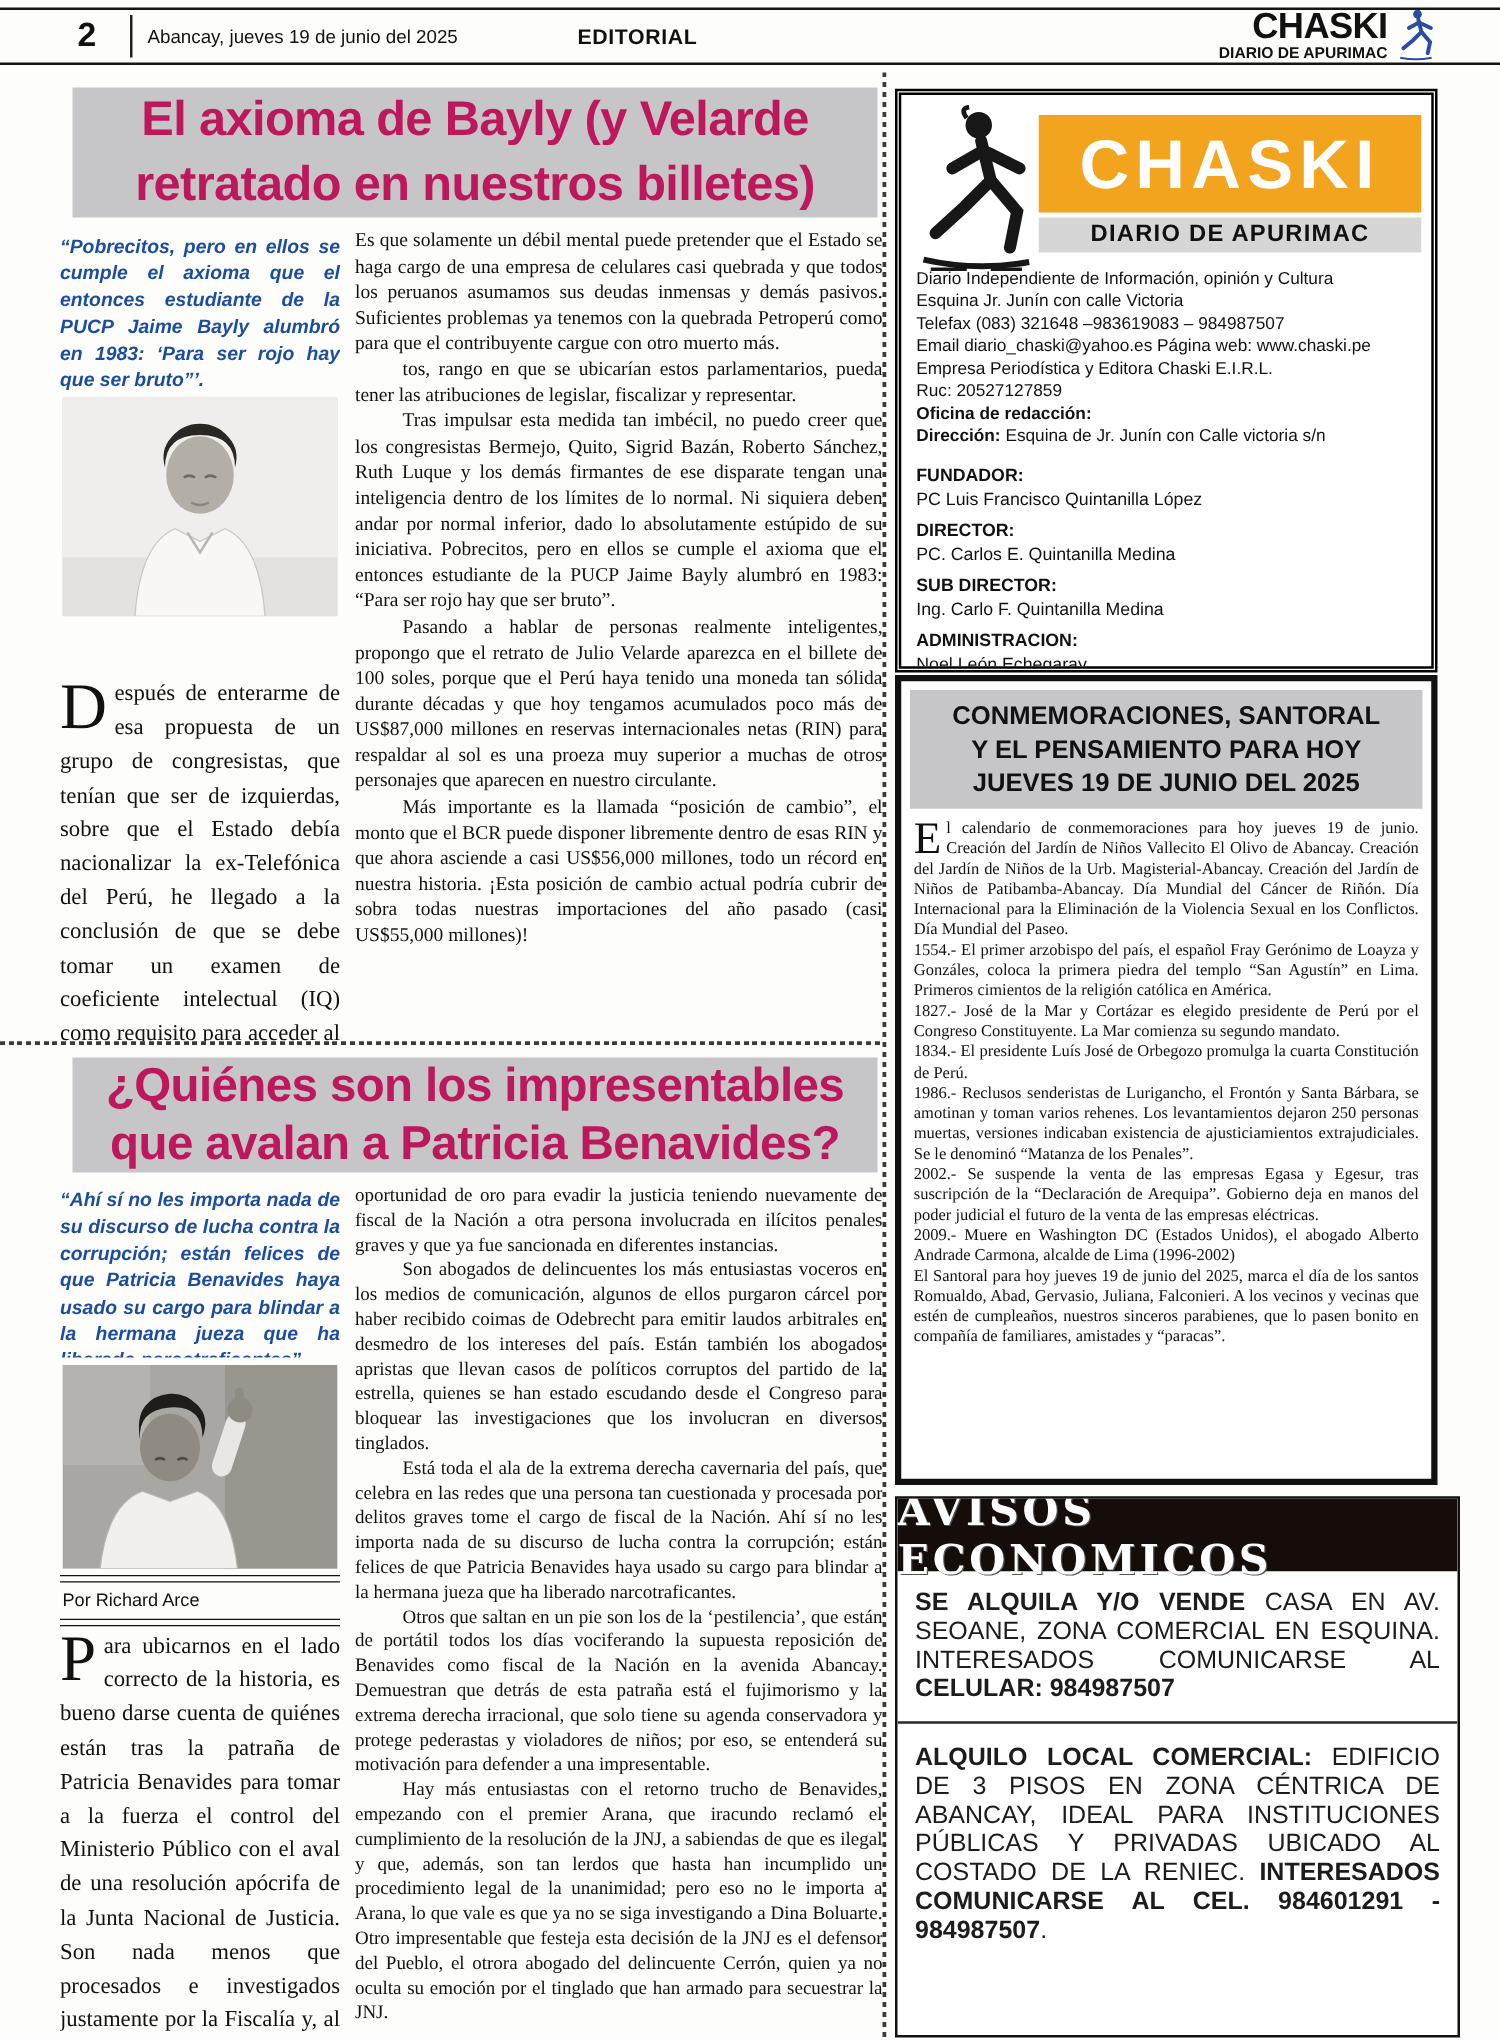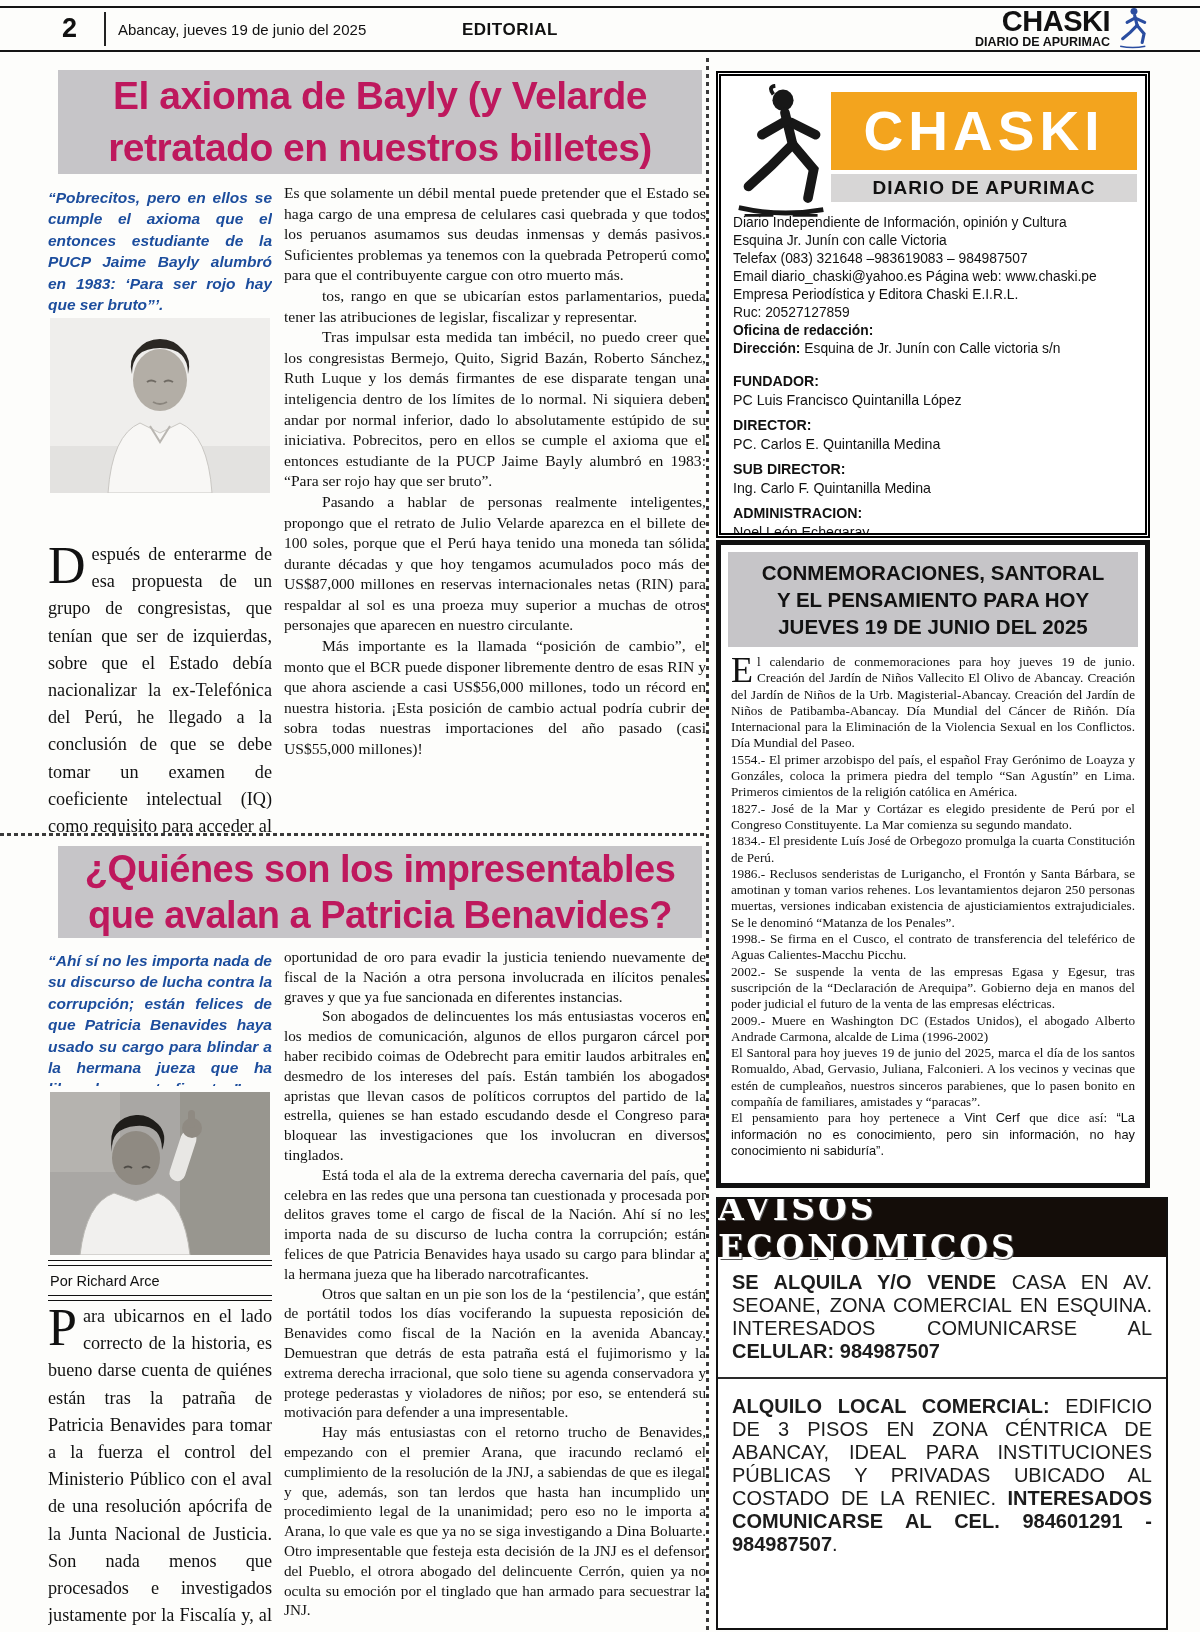--- a/index.html
+++ b/index.html
@@ -244,26 +244,24 @@
         <p>Y EL PENSAMIENTO PARA  HOY</p>
         <p>JUEVES 19 DE JUNIO DEL 2025</p>
       </div>
     <div class="conmem-body">
       <p><span class="cdrop">E</span><span>l calendario de conmemoraciones para hoy jueves 19 de junio. Creación del Jardín de Niños Vallecito El Olivo de Abancay. Creación del Jardín de Niños de la Urb. Magisterial-Abancay. Creación del Jardín de Niños de Patibamba-Abancay. Día Mundial del Cáncer de Riñón. Día Internacional para la Eliminación de la Violencia Sexual en los Conflictos. Día Mundial del Paseo.</span></p>
       <div>
           <p>1554.- El primer arzobispo del país, el español Fray Gerónimo de Loayza y Gonzáles, coloca la primera piedra del templo “San Agustín” en Lima. Primeros cimientos de la religión católica en América.</p>
           <p>1827.- José de la Mar y Cortázar es elegido presidente de Perú por el Congreso Constituyente. La Mar comienza su segundo mandato.</p>
           <p>1834.- El presidente Luís José de Orbegozo promulga la cuarta Constitución de Perú.</p>
           <p>1986.- Reclusos senderistas de Lurigancho, el Frontón y Santa Bárbara, se amotinan y toman varios rehenes. Los levantamientos dejaron 250 personas muertas, versiones indicaban existencia de ajusticiamientos extrajudiciales. Se le denominó “Matanza de los Penales”.</p>
-          <p>1998.- Se firma en el Cusco, el contrato de transferencia del teleférico de Aguas Calientes-Macchu Picchu.</p>
           <p>2002.- Se suspende la venta de las empresas Egasa y Egesur, tras suscripción de la “Declaración de Arequipa”. Gobierno deja en manos del poder judicial el futuro de la venta de las empresas eléctricas.</p>
           <p>2009.- Muere en Washington DC (Estados Unidos), el abogado Alberto Andrade Carmona, alcalde de Lima (1996-2002)</p>
         </div>
       <p>El Santoral para hoy jueves 19 de junio del 2025, marca el día de los santos Romualdo, Abad, Gervasio, Juliana, Falconieri. A los vecinos y vecinas que estén de cumpleaños, nuestros sinceros parabienes, que lo pasen bonito en compañía de familiares, amistades y “paracas”.</p>
-      <p><span>El pensamiento para hoy pertenece a </span><span class="sans">Vint Cerf</span><span> que dice así: </span><span class="sans">“La información no es conocimiento, pero sin información, no hay conocimiento ni sabiduría”.</span></p>
     </div>
   </div>
 
   <div class="adsbox">
     <div class="ads-title">
       <span>AVISOS ECONOMICOS</span>
     </div>
     <div class="ad"><span class="b">SE ALQUILA Y/O VENDE</span><span> CASA EN AV. SEOANE, ZONA COMERCIAL EN ESQUINA. INTERESADOS COMUNICARSE AL </span><span class="b">CELULAR: 984987507</span></div>
     <div class="ad-sep"></div>
     <div class="ad"><span class="b">ALQUILO LOCAL COMERCIAL:</span><span> EDIFICIO DE 3 PISOS EN  ZONA CÉNTRICA DE ABANCAY, IDEAL PARA INSTITUCIONES PÚBLICAS Y PRIVADAS UBICADO AL COSTADO DE LA RENIEC. </span><span class="b">INTERESADOS COMUNICARSE AL CEL. 984601291 - 984987507</span><span>.</span></div>

